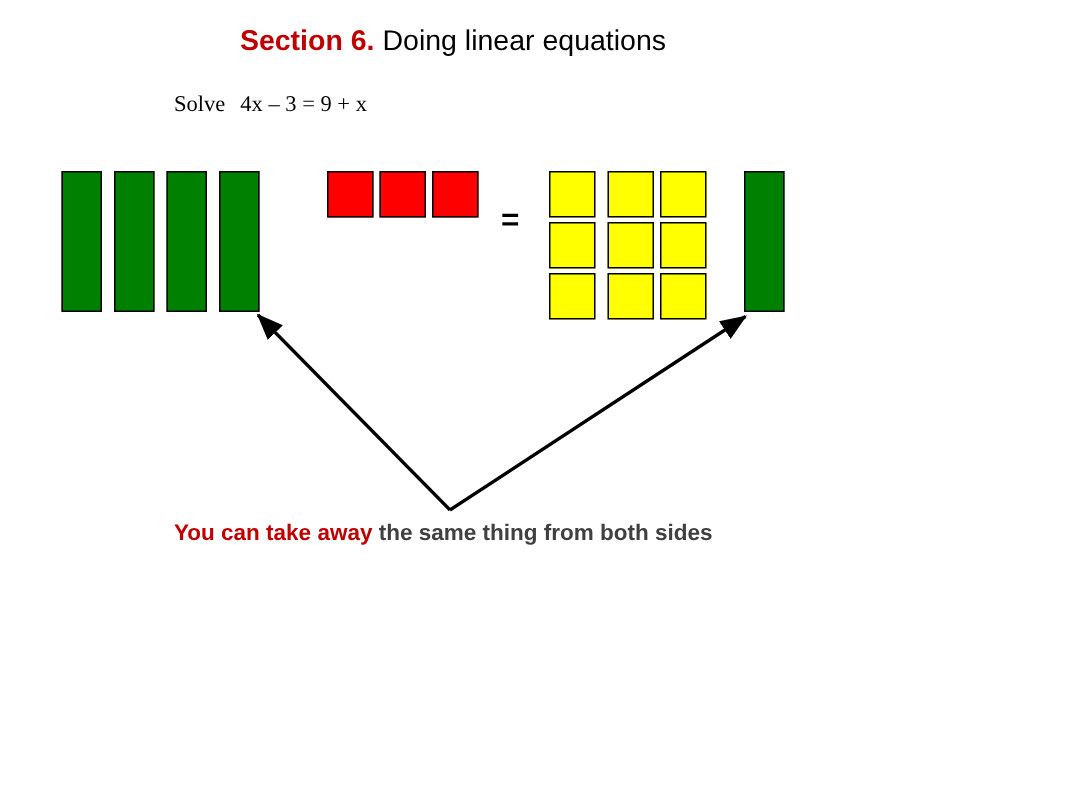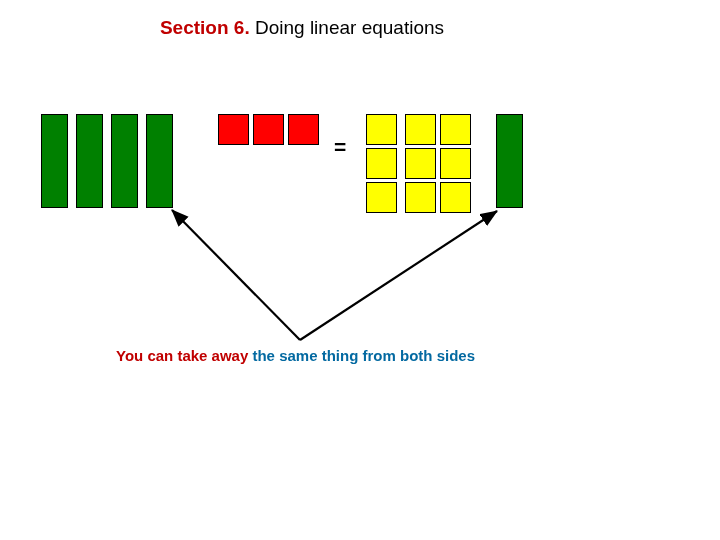--- a/index.html
+++ b/index.html
@@ -96,32 +96,35 @@
     top: 347px;
     font-size: 15px;
     font-weight: bold;
     white-space: nowrap;
   }
   .caption .hl {
     color: #c00000;
     text-align: right;
   }
   .caption .normal {
-    color: #0369a1;
+    color: #404040;
   }
 </style>
 </head>
 <body>
 
 <div id="stage">
 
   <div class="title">
     <span class="sec">Section 6.</span><span class="rest"> Doing linear equations</span>
   </div>
 
+  <div class="solve-line">
+    <span class="lbl">Solve</span><span class="eq">4x – 3 = 9 + x</span>
+  </div>
 
   <div id="blocks-layer">
       <div class="blk green" style="left: 41px; top: 114px; width: 27px; height: 94px;"></div>
       <div class="blk green" style="left: 76px; top: 114px; width: 27px; height: 94px;"></div>
       <div class="blk green" style="left: 111px; top: 114px; width: 27px; height: 94px;"></div>
       <div class="blk green" style="left: 146px; top: 114px; width: 27px; height: 94px;"></div>
       <div class="blk red" style="left: 218px; top: 114px; width: 31px; height: 31px;"></div>
       <div class="blk red" style="left: 253px; top: 114px; width: 31px; height: 31px;"></div>
       <div class="blk red" style="left: 288px; top: 114px; width: 31px; height: 31px;"></div>
       <div class="blk yellow" style="left: 366px; top: 114px; width: 31px; height: 31px;"></div>

